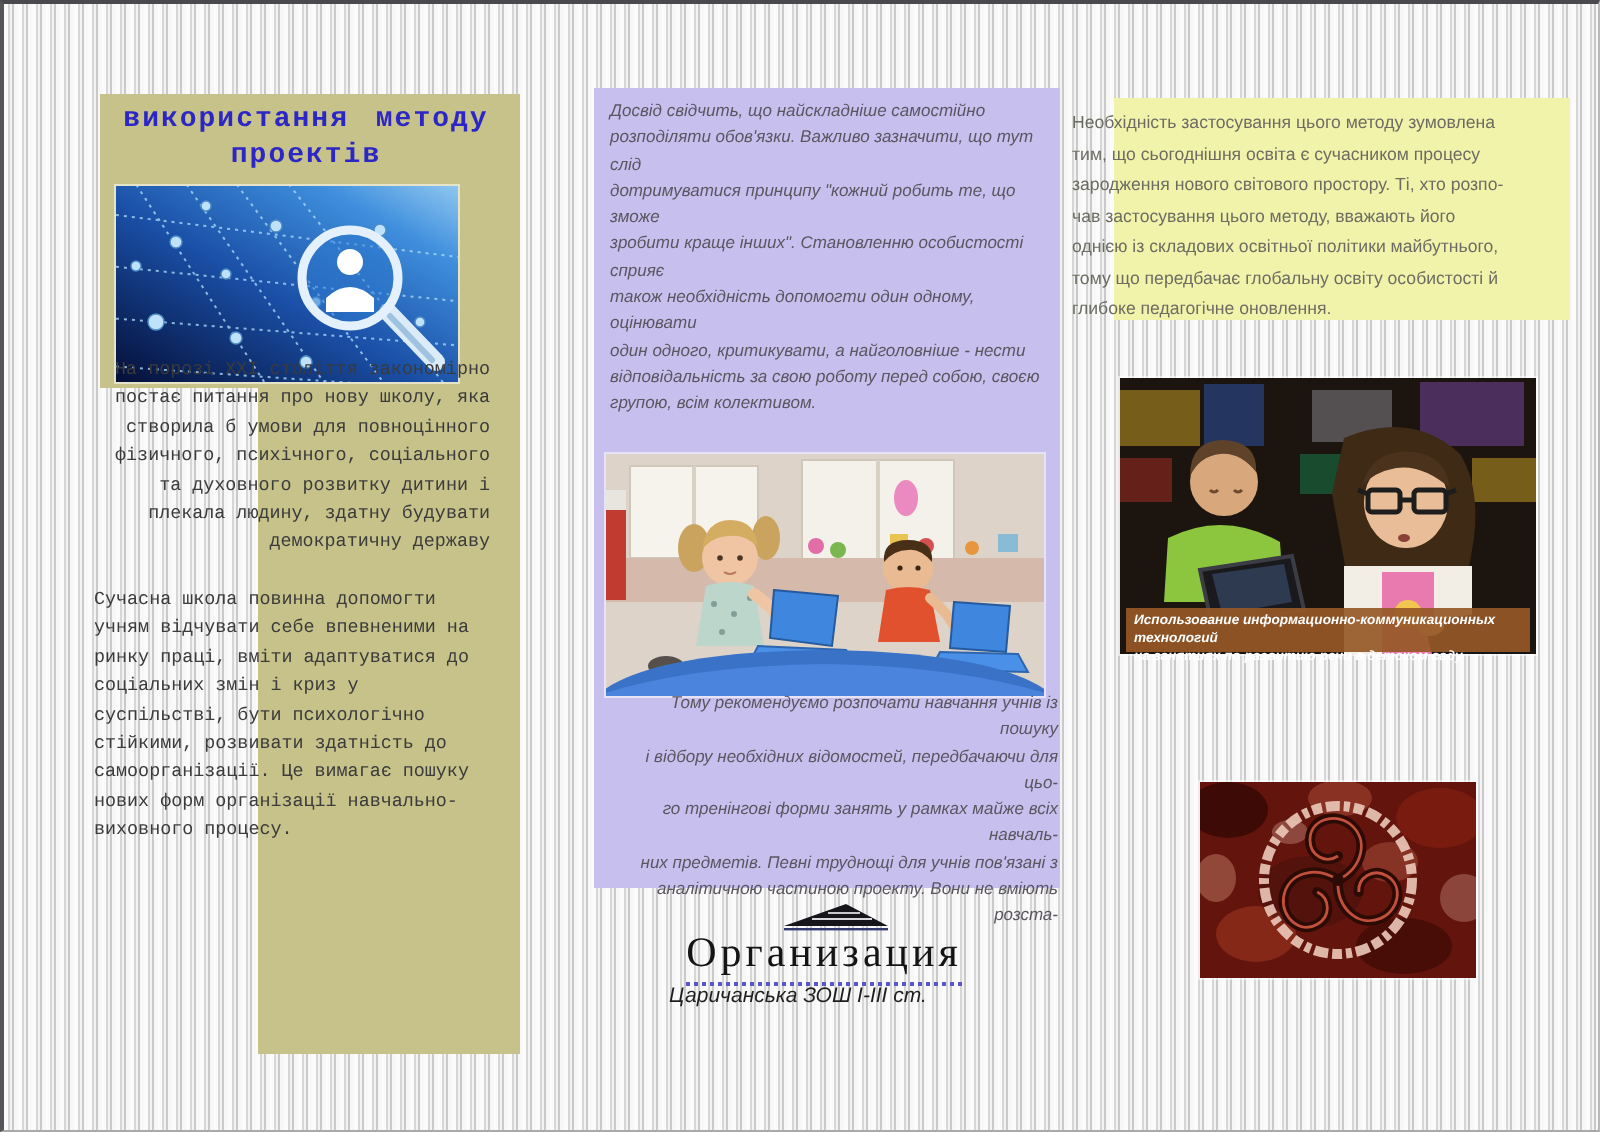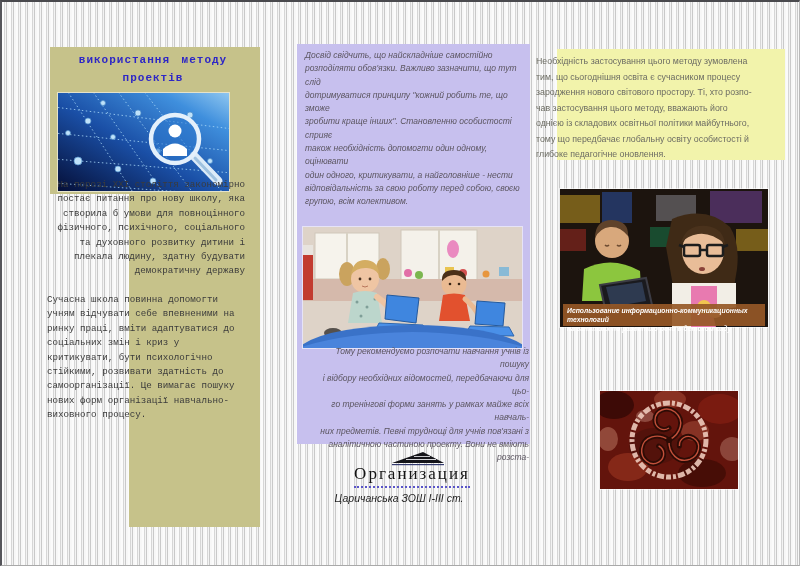--- a/index.html
+++ b/index.html
@@ -15,39 +15,39 @@
       #c9c9c9 4px,#c9c9c9 5px,
       #f7f7f7 5px,#f7f7f7 7px);
     font-family:"Liberation Sans",sans-serif;
   }
   .abs{position:absolute;}
   .panel-olive{background:#c6c28a;}
   .panel-lav{background:#c7c0ee;}
   .panel-yel{background:#f2f3ab;}
   .title{
     font-family:"Liberation Mono","DejaVu Sans Mono",monospace;
-    font-weight:bold;font-size:11px;line-height:17.5px;letter-spacing:1px;word-spacing:4px;
+    font-weight:bold;font-size:14px;line-height:17.5px;letter-spacing:1px;word-spacing:4px;
     color:#2d26c6;text-align:center;white-space:pre-line;
   }
   .mono-text{
     font-family:"Liberation Mono","DejaVu Sans Mono",monospace;
     font-size:9.2px;line-height:14.4px;color:#3b3b3b;white-space:pre-line;
   }
   .mid-text{font-size:8.5px;line-height:13.3px;color:#5b5560;white-space:pre-line;font-style:italic;}
   .right-text{font-size:8.8px;line-height:15.5px;color:#6c6c63;white-space:pre-line;}
   .img-frame{border:1px solid rgba(255,255,255,.55);box-sizing:border-box;}
   .caption-band{
     position:absolute;left:3px;right:3px;top:115px;height:22px;
     background:rgba(150,88,38,.92);color:#fff;
     font-style:italic;font-weight:bold;font-size:6.8px;line-height:9.2px;
     padding:2px 4px;box-sizing:border-box;white-space:pre-line;
   }
   .org-name{
     font-family:"Liberation Serif","DejaVu Serif",serif;
-    font-size:17px;letter-spacing:2px;color:#141414;text-align:center;
+    font-size:21px;letter-spacing:2px;color:#141414;text-align:center;
     border-bottom:2px dotted #5a55c8;padding-bottom:2px;display:inline-block;
   }
   .school-name{font-style:italic;font-size:10.5px;color:#1f1f1f;text-align:center;}
   svg{display:block;}
 </style>
 </head>
 <body>
 
 <div id="page">
 
@@ -105,21 +105,21 @@
 постає питання про нову школу, яка
 створила б умови для повноцінного
 фізичного, психічного, соціального
 та духовного розвитку дитини і
 плекала людину, здатну будувати
 демократичну державу</div>
   <div class="abs mono-text" style="left:45px;top:291px;width:198px;">Сучасна школа повинна допомогти
 учням відчувати себе впевненими на
 ринку праці, вміти адаптуватися до
 соціальних змін і криз у
-критикувати, бути психологічно
+суспільстві, бути психологічно
 стійкими, розвивати здатність до
 самоорганізації. Це вимагає пошуку
 нових форм організації навчально-
 виховного процесу.</div>
 
   <div class="abs panel-lav" style="left:295px;top:42px;width:233px;height:400px;"></div>
 
   <div class="abs mid-text" style="left:303px;top:47px;width:222px;">Досвід свідчить, що найскладніше самостійно
 розподіляти обов'язки. Важливо зазначити, що тут слід
 дотримуватися принципу "кожний робить те, що зможе

